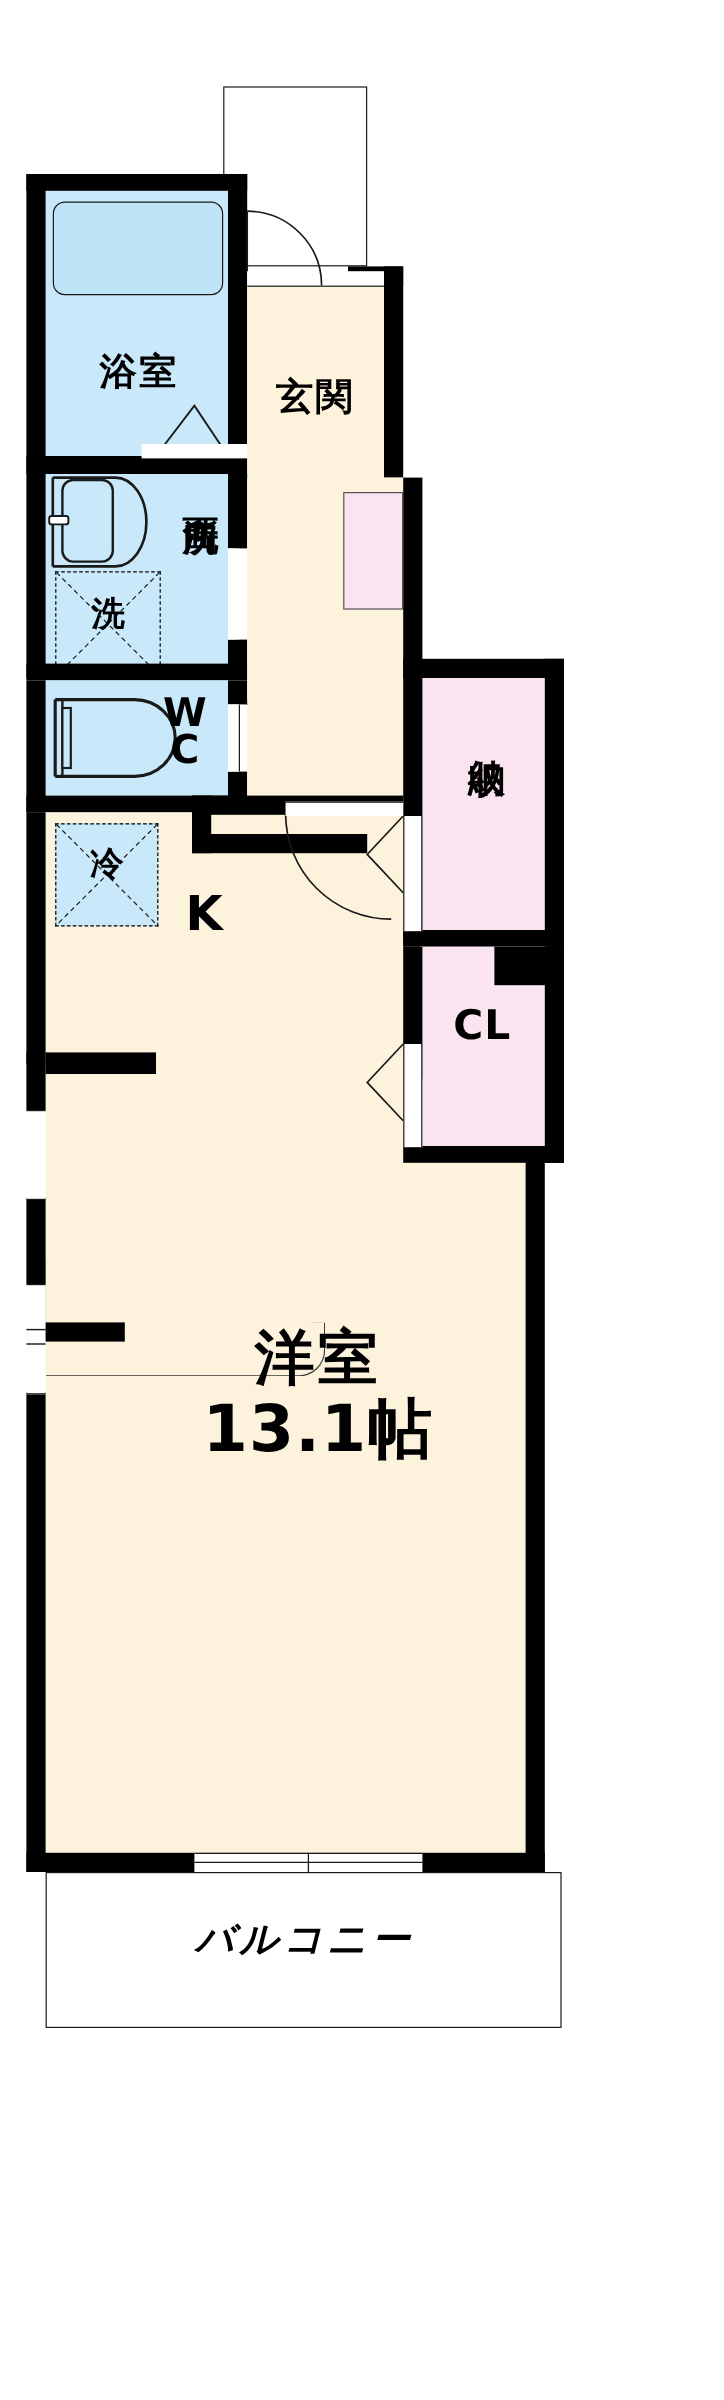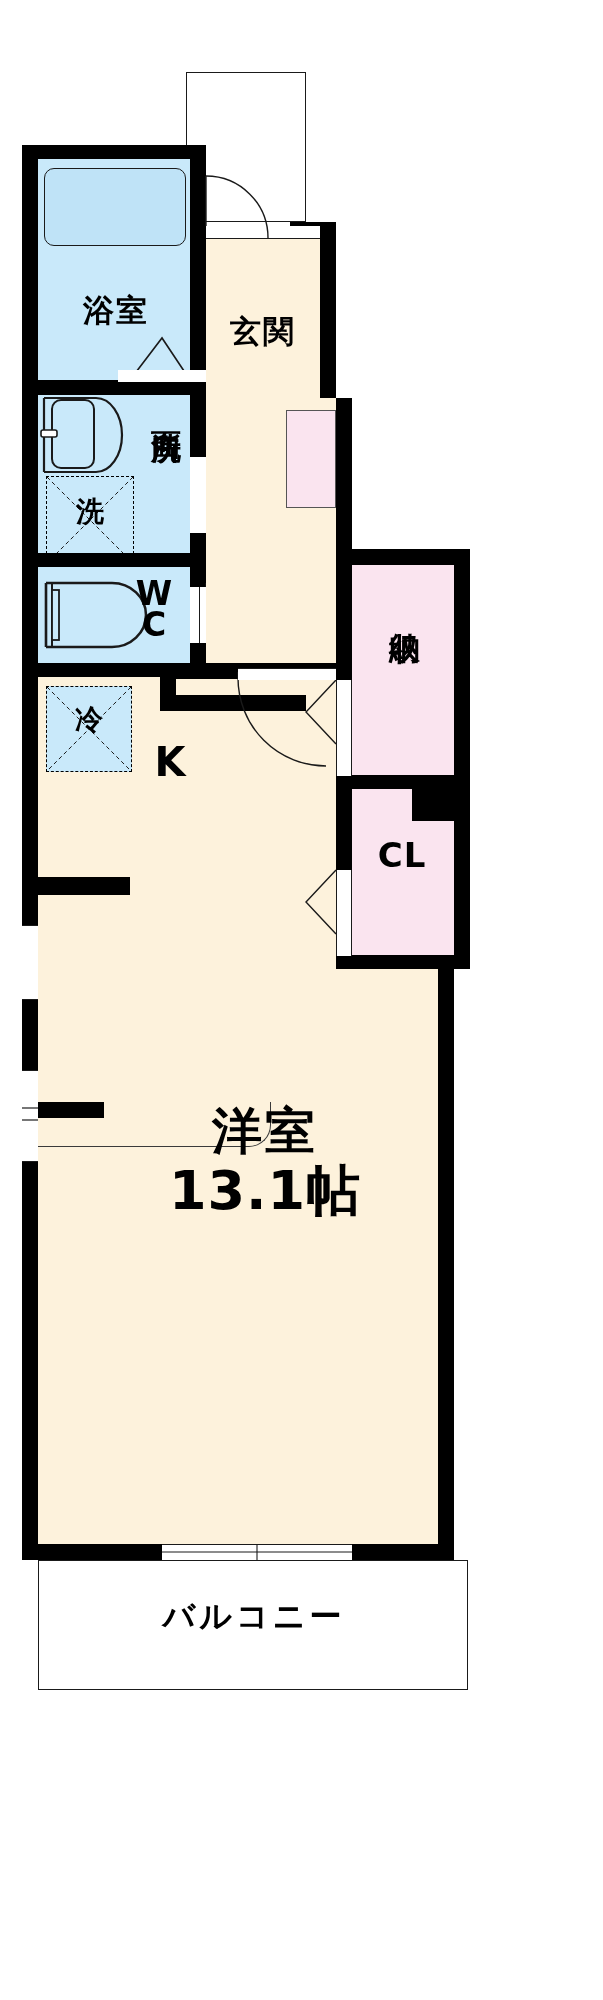--- a/index.html
+++ b/index.html
@@ -207,16 +207,16 @@
     <path d="M238,678 A88,88 0 0 0 326,766" fill="none" stroke="#1a1a1a" stroke-width="1.4"></path>
     <line x1="238" y1="678" x2="238" y2="672" stroke="#1a1a1a" stroke-width="1.4"></line>
   </svg>
   <div style="position:absolute;left:238px;top:668px;width:98px;height:11px;background:#ffffff;border-top:1.2px solid #1a1a1a;"></div>
 
   <div class="wall" style="left:38px;top:877px;width:92px;height:18px;"></div>
   <div class="wall" style="left:38px;top:1102px;width:66px;height:16px;"></div>
 
   <div class="thin fl-white" style="left:38px;top:1560px;width:430px;height:130px;border:1.4px solid #1a1a1a;"></div>
   <div class="lbl-wrap" style="left:106px;top:1600px;width:296px;">
-    <span class="t" style="font-size:32px;letter-spacing:4px;" data-txt="バルコニー">バルコニー</span>
+    <span class="t" style="font-size:32px;letter-spacing:4px;font-style:italic;" data-txt="バルコニー">バルコニー</span>
   </div>
 
 </div>
 
 </body></html>

